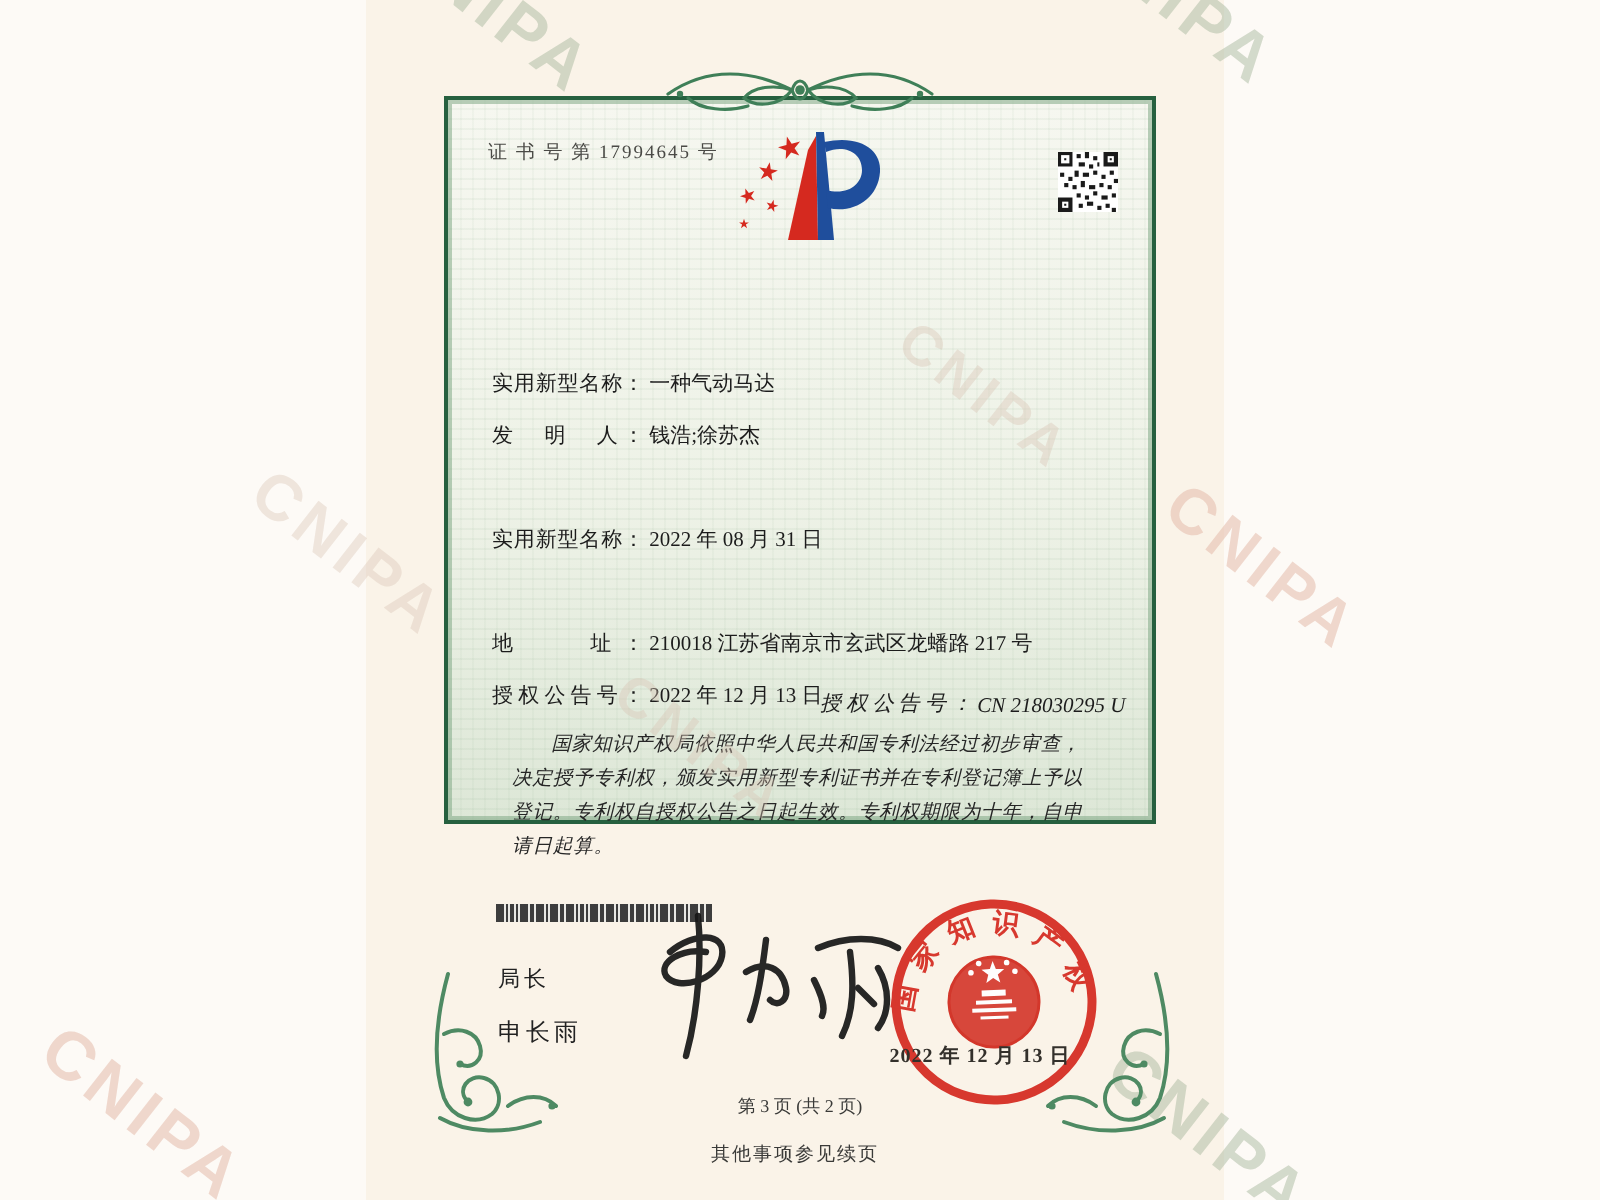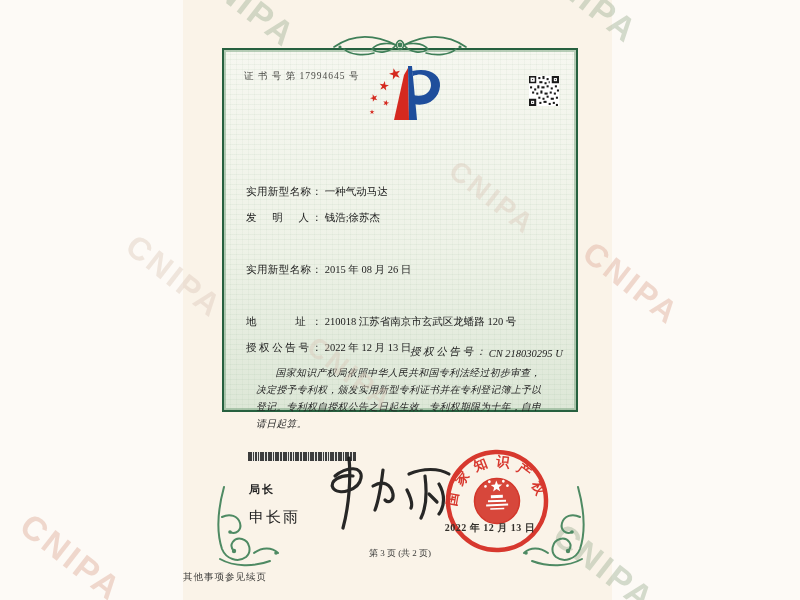--- a/index.html
+++ b/index.html
@@ -41,39 +41,39 @@
   .paras{left:20px;top:303px;width:314px;font-size:9.8px;font-style:italic;
     color:#262626;line-height:1.72;letter-spacing:.4px;}
   .paras p{margin:12px;text-indent:2em;}
 
   .barcode{left:24px;top:402px;width:108px;height:9px;
     background:
       repeating-linear-gradient(90deg,#3d3d3d 0 1px,transparent 1px 2px,#3d3d3d 2px 4px,transparent 4px 5px),
       repeating-linear-gradient(90deg,#3d3d3d 0 2px,transparent 2px 7px);
     background-color:#e8e8e4;}
 
-  .signer-title{left:25px;top:432px;font-size:11px;font-weight:700;color:#222;
+  .signer-title{left:25px;top:432px;font-size:11px;font-weight:400;color:#222;
     font-family:"Liberation Sans","DejaVu Sans",sans-serif;letter-spacing:2px;text-align:center;}
-  .signer-name{left:25px;top:458px;font-size:15px;font-weight:500;color:#222;
+  .signer-name{left:25px;top:458px;font-size:12px;font-weight:500;color:#222;
     font-family:"Liberation Sans","DejaVu Sans",sans-serif;letter-spacing:2px;}
 
   .signature{left:83px;top:400px;z-index:4;}
   .seal{left:217px;top:395px;width:112px;height:112px;z-index:5;opacity:.92;
     transform:rotate(-2deg);}
   .seal-date{left:206px;top:471px;width:120px;text-align:center;z-index:6;
     font-size:10px;font-weight:bold;color:#33302b;letter-spacing:.5px;}
 
   .page-ind{left:0;top:497px;width:100%;text-align:center;font-size:9px;color:#3a3a38;}
 
   .ornament-top{position:absolute;left:330px;top:27px;z-index:4;}
   .flourish{position:absolute;top:483px;z-index:4;}
   .flourish.fl-left{left:210px;}
   .flourish.fl-right{left:520px;transform:scaleX(-1);}
 
-  .footer-note{position:absolute;left:183px;top:571px;width:429px;text-align:left;
+  .footer-note{position:absolute;left:183px;top:571px;width:429px;text-align:center;
     font-size:9.5px;color:#3a3a38;z-index:4;letter-spacing:1px;}
 
   .logo{left:140px;top:10px;}
   .qr{left:305px;top:26px;}
 </style>
 </head>
 <body>
 
 <div id="scene">
 
@@ -157,25 +157,25 @@
     <div class="frow" style="top:135px">
       <span class="flabel">实用新型名称：</span>
       <span>一种气动马达</span>
     </div>
     <div class="frow" style="top:161px">
       <span class="flabel">发　明　人：</span>
       <span>钱浩;徐苏杰</span>
     </div>
     <div class="frow" style="top:213px">
       <span class="flabel">实用新型名称：</span>
-      <span>2015 年 08 月 26 日</span>
+      <span>2022 年 08 月 31 日</span>
     </div>
     <div class="frow" style="top:265px">
       <span class="flabel">地　　址：</span>
-      <span>210018 江苏省南京市玄武区龙蟠路 120 号</span>
+      <span>210018 江苏省南京市玄武区龙蟠路 217 号</span>
     </div>
     <div class="frow" style="top:291px">
       <span class="flabel">授权公告号：</span>
       <span>2022 年 12 月 13 日</span>
       <span class="fpair2">
         <span class="flabel">授权公告号：</span>
         <span>CN 218030295 U</span>
       </span>
     </div>
 

